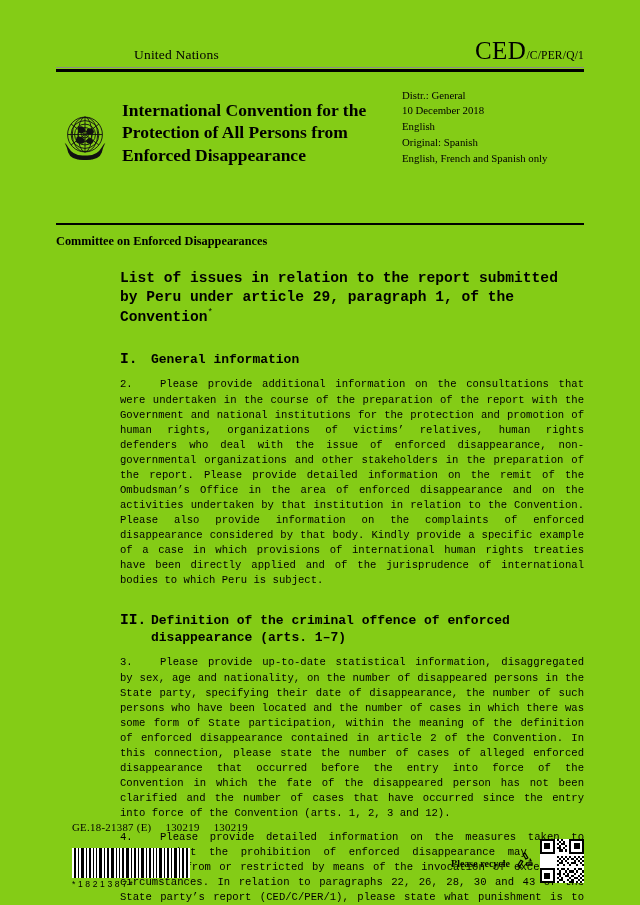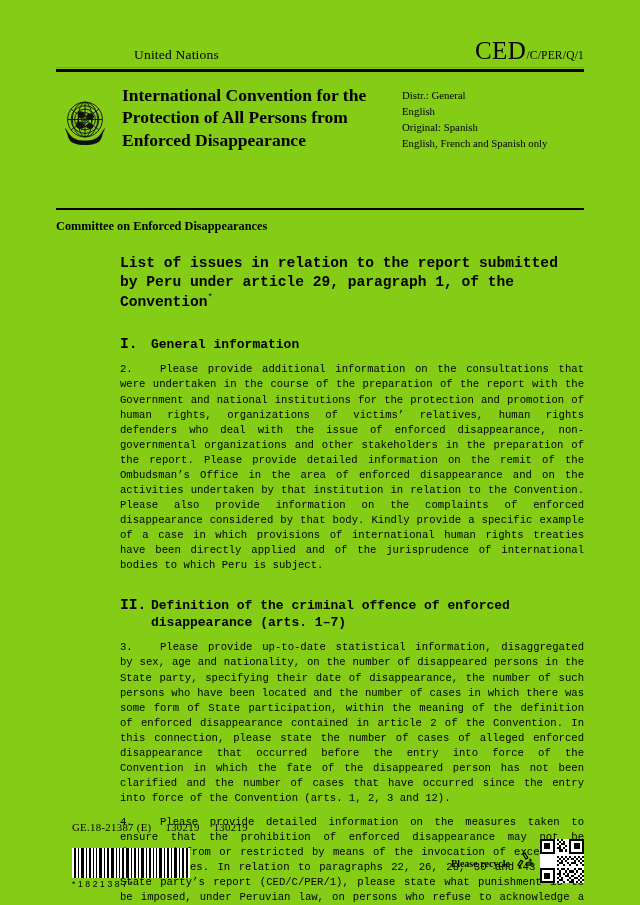--- a/index.html
+++ b/index.html
@@ -230,20 +230,21 @@
           <g fill="#111">
             <path d="M50 80 q-20 2 -29 -14 q-3 -6 -6 -8 q5 10 6 17 q5 14 29 13 z"></path>
             <path d="M50 80 q20 2 29 -14 q3 -6 6 -8 q-5 10 -6 17 q-5 14 -29 13 z"></path>
             <path d="M40 84 h20 v3 h-20 z"></path>
           </g>
         </svg>
       </div>
       <div class="conv-title">International Convention for the Protection of All Persons from Enforced Disappearance</div>
       <div class="distr">
         <div>Distr.: General</div>
+        <div>10 December 2018</div>
         <div>English</div>
         <div>Original: Spanish</div>
         <div>English, French and Spanish only</div>
       </div>
     </div>
 
     <div class="committee-rule"></div>
     <div class="committee-name">Committee on Enforced Disappearances</div>
 
     <div class="body-indent">

